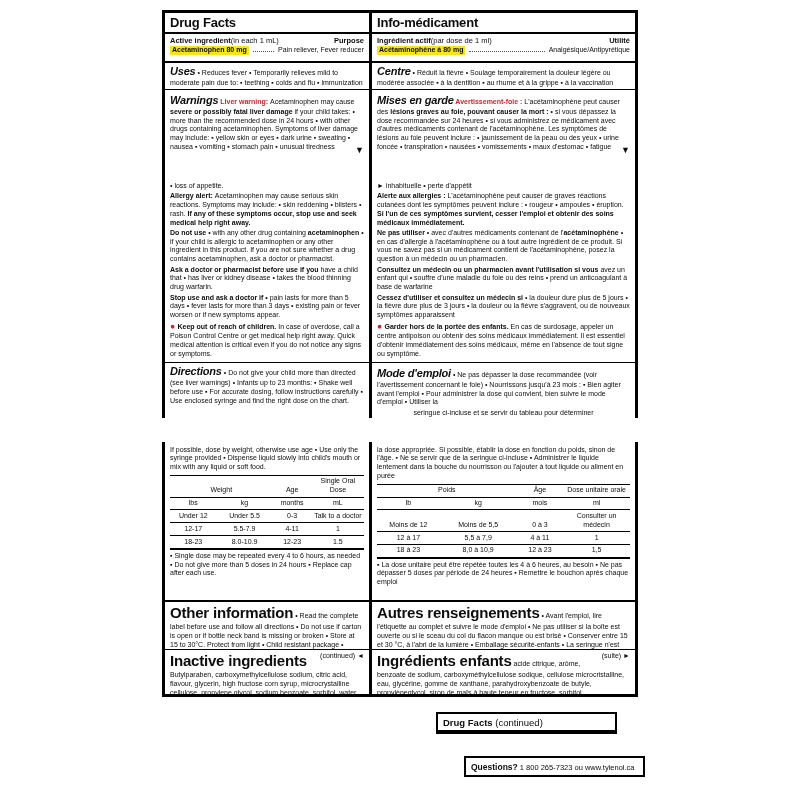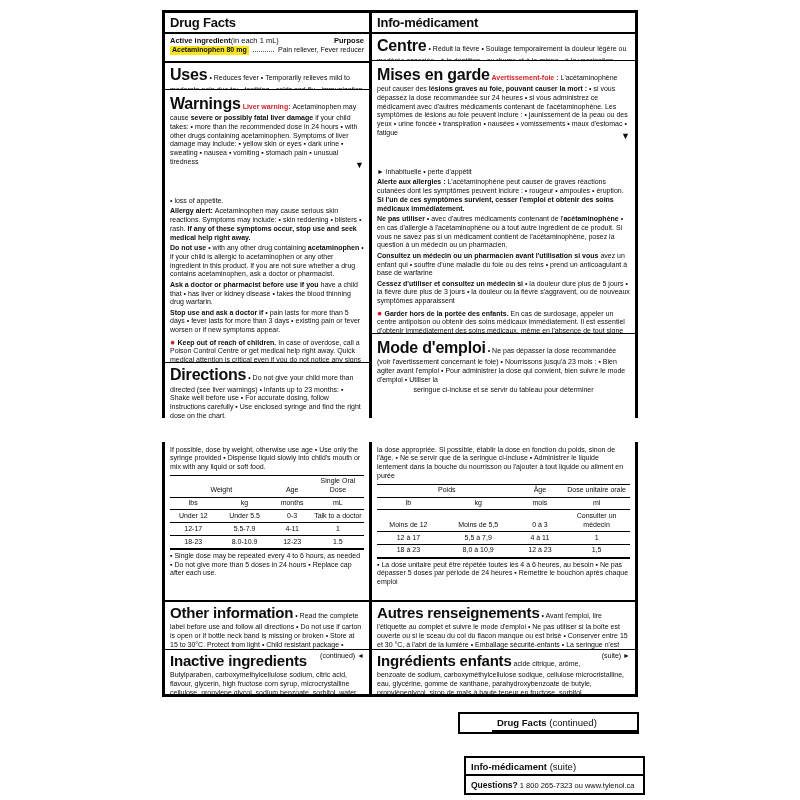--- a/index.html
+++ b/index.html
@@ -25,33 +25,33 @@
   .h-other { height:48px; }
   .row { display:flex; align-items:baseline; }
   .grow { flex:1; }
   .b { font-weight:700; }
   .fs8 { font-size:7.5px; }
   .hl { background:#f7e41d; font-weight:700; padding:0 2px; }
   .leader { flex:1; border-bottom:1.5px dotted #555; margin:0 4px 2px; min-width:8px; }
   .p { margin:1.5px 0; }
   .p-center { text-align:center; }
   .wrap-gap { height:27px; }
-  .seg-h { font-size:16px; font-weight:700; letter-spacing:-0.2px; }
+  .seg-h { font-size:11px; font-weight:700; letter-spacing:-0.2px;font-style:italic; }
   .seg-h2 { font-size:15px; font-weight:700; letter-spacing:-0.2px; }
   .seg-b { font-weight:700; }
   .seg-r { font-weight:700; color:#d2232a; }
   .seg-dot { color:#d2232a; font-size:8.5px; }
   .seg-arr { float:right; font-size:9px; margin-left:4px; margin-top:2px; }
   .cont-note { float:right; }
   table.dose { border-collapse:collapse; width:100%; margin:3px 0 2px; border-top:1.5px solid #000;
                border-bottom:2px solid #000; text-align:center; font-size:7px; }
   table.dose th, table.dose td { font-weight:400; padding:1.5px 2px; border-bottom:1px solid #000; vertical-align:bottom; }
   table.dose tr.lastrow td { border-bottom:none; }
   .fbox { position:absolute; box-sizing:border-box; width:181px; border:2.5px solid #000; background:#fff; }
-  .fbox-en { left:458px; top:712px;padding-left:32px; }
+  .fbox-en { left:436px; top:712px; }
   .fbox-fr { left:464px; top:756px; }
   .ftitle { font-size:9.5px; padding:2.5px 5px; border-bottom:2px solid #000; }
   .fq { font-size:7.5px; padding:3.5px 5px; }
   .fq .b { font-size:8.5px; }
 </style>
 </head>
 <body>
 
 <div class="page">
   <div class="label">
@@ -87,20 +87,33 @@
           <div class="p"><span class="seg-b">Stop use and ask a doctor if </span><span class="seg-n">• pain lasts for more than 5 days • fever lasts for more than 3 days • existing pain or fever worsen or if new symptoms appear.</span></div>
           <div class="p"><span class="seg-dot">● </span><span class="seg-b">Keep out of reach of children. </span><span class="seg-n">In case of overdose, call a Poison Control Centre or get medical help right away. Quick medical attention is critical even if you do not notice any signs or symptoms.</span></div>
         </div>
 
         <div class="sec sec-last"><span class="seg-h">Directions</span><span class="seg-n"> • Do not give your child more than directed (see liver warnings) • Infants up to 23 months: ▪ Shake well before use ▪ For accurate dosing, follow instructions carefully ▪ Use enclosed syringe and find the right dose on the chart.</span></div>
       </div>
 
       <div class="col col-fr">
         <div class="panel-title">Info-médicament</div>
 
+        <div class="sec sec-active h-active">
+          <div class="row fs8">
+            <span class="b">Ingrédient actif</span>
+            <span> (par dose de 1 ml)</span>
+            <span class="grow"></span>
+            <span class="b">Utilité</span>
+          </div>
+          <div class="row">
+            <span class="hl">Acétaminophène à 80 mg</span>
+            <span class="leader"></span>
+            <span>Analgésique/Antipyrétique</span>
+          </div>
+        </div>
 
         <div class="sec h-uses"><span class="seg-h">Centre</span><span class="seg-n"> • Réduit la fièvre • Soulage temporairement la douleur légère ou modérée associée ▪ à la dentition ▪ au rhume et à la grippe ▪ à la vaccination</span></div>
 
         <div class="sec h-warn">
           <div class="p"><span class="seg-h">Mises en garde</span><span class="seg-r"> Avertissement-foie : </span><span class="seg-n">L'acétaminophène peut causer des </span><span class="seg-b">lésions graves au foie, pouvant causer la mort :</span><span class="seg-n"> • si vous dépassez la dose recommandée sur 24 heures • si vous administrez ce médicament avec d'autres médicaments contenant de l'acétaminophène. Les symptômes de lésions au foie peuvent inclure : • jaunissement de la peau ou des yeux • urine foncée • transpiration • nausées • vomissements • maux d'estomac • fatigue</span><span class="seg-arr">▼</span></div>
           <div class="wrap-gap"></div>
           <div class="p"><span class="seg-n">► inhabituelle • perte d'appétit</span></div>
           <div class="p"><span class="seg-b">Alerte aux allergies : </span><span class="seg-n">L'acétaminophène peut causer de graves réactions cutanées dont les symptômes peuvent inclure : • rougeur • ampoules • éruption. </span><span class="seg-b">Si l'un de ces symptômes survient, cesser l'emploi et obtenir des soins médicaux immédiatement.</span></div>
           <div class="p"><span class="seg-b">Ne pas utiliser </span><span class="seg-n">• avec d'autres médicaments contenant de l'</span><span class="seg-b">acétaminophène</span><span class="seg-n"> • en cas d'allergie à l'acétaminophène ou à tout autre ingrédient de ce produit. Si vous ne savez pas si un médicament contient de l'acétaminophène, posez la question à un médecin ou un pharmacien.</span></div>
           <div class="p"><span class="seg-b">Consultez un médecin ou un pharmacien avant l'utilisation si vous </span><span class="seg-n">avez un enfant qui • souffre d'une maladie du foie ou des reins • prend un anticoagulant à base de warfarine</span></div>
@@ -225,20 +238,17 @@
     </div>
   </div>
 
   <div class="fbox fbox-en">
     <div class="ftitle">
       <span class="b">Drug Facts</span><span> (continued)</span>
     </div>
   </div>
 
   <div class="fbox fbox-fr">
-    <div class="ftitle">
-      <span class="b">Info-médicament</span><span> (suite)</span>
-    </div>
     <div class="fq">
       <span class="b">Questions?</span><span> 1 800 265-7323 ou www.tylenol.ca</span>
     </div>
   </div>
 </div>
 
 </body></html>

